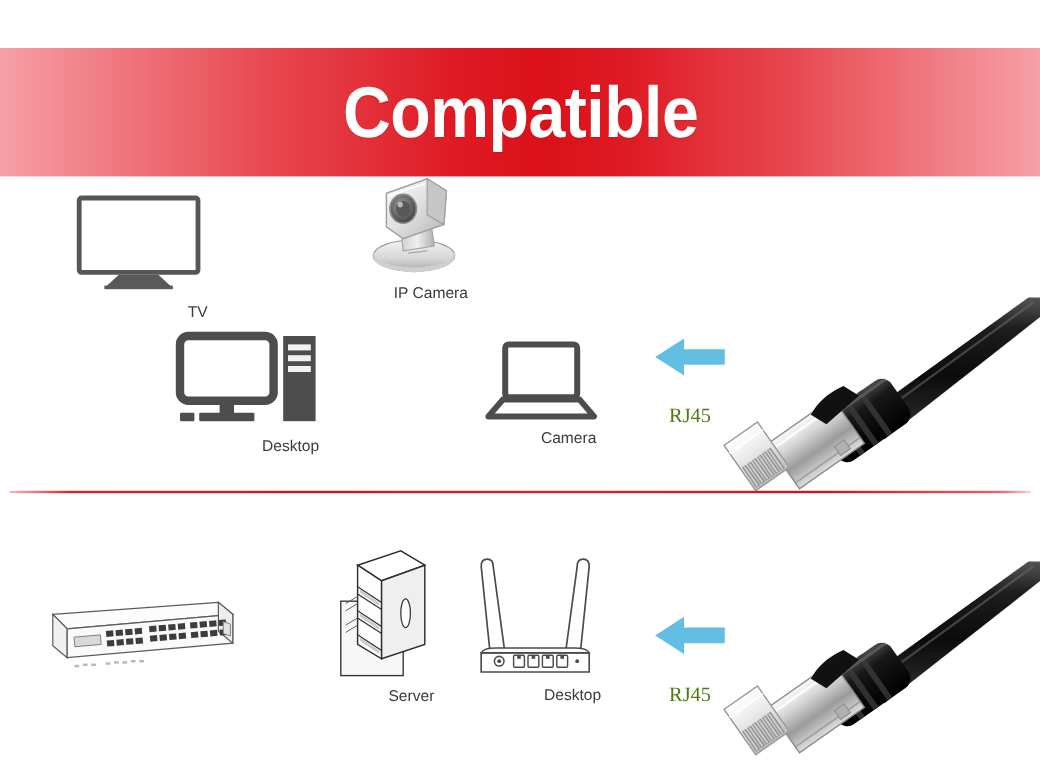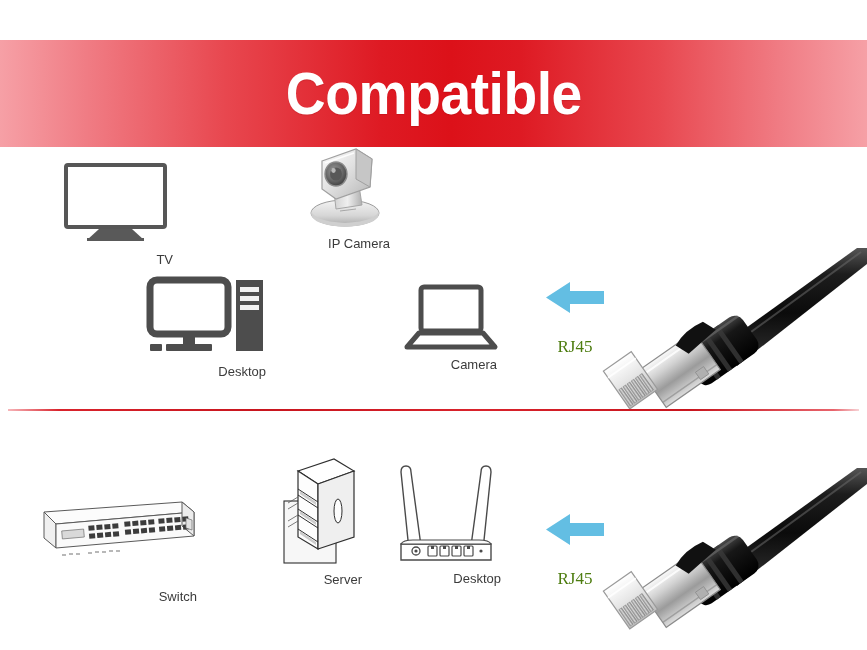--- a/index.html
+++ b/index.html
@@ -332,21 +332,20 @@
             <rect x="66" y="62" width="4" height="2"></rect>
           <rect x="73" y="61" width="4" height="2"></rect>
             <rect x="80" y="61" width="4" height="2"></rect>
           <rect x="87" y="60" width="4" height="2"></rect>
             <rect x="94" y="60" width="4" height="2"></rect>
         </g>
 
         <path d="M164 28 L170 30 L170 40 L164 38 Z" fill="#e2e2e2" stroke="#6f6f6f" stroke-width="0.7"></path>
       </svg>
     </div>
-    <div class="item-label" style="margin-top:22px;">Switch</div>
   </div>
 
   <div class="item" style="left:276px; top:453px; width:86px;">
     <div class="icon-box">
       <svg width="86" height="110" viewBox="0 0 86 110">
 
         <rect x="8" y="48" width="52" height="62" fill="#f7f7f7" stroke="#2f2f2f" stroke-width="1.1"></rect>
 
         <path d="M22 18 L58 6 L78 18 L42 31 Z" fill="#ffffff" stroke="#2f2f2f" stroke-width="1.2"></path>
 

